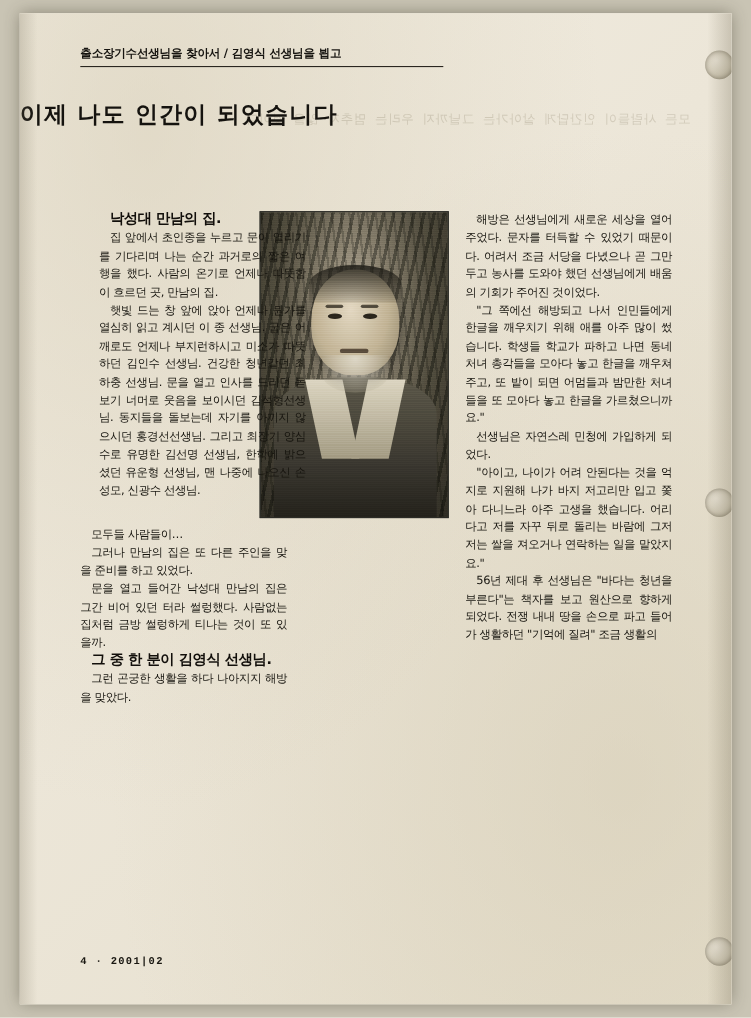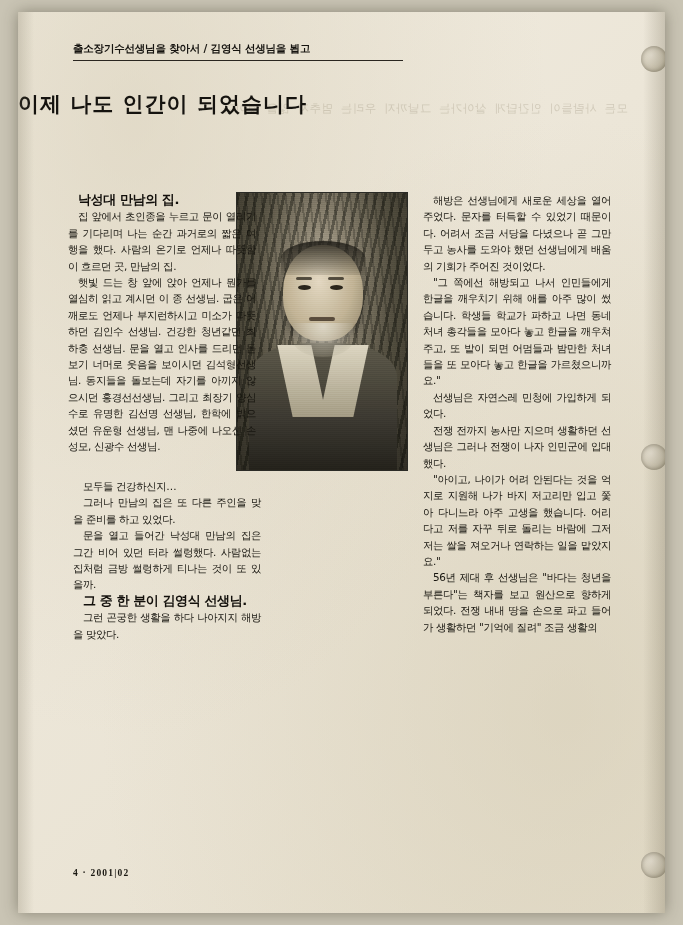--- a/index.html
+++ b/index.html
@@ -78,21 +78,21 @@
     position: absolute;
     top: 180px;
     width: 188px;
     font-size: 10.4px;
     line-height: 16.4px;
     text-align: justify;
     color: #17150f;
     font-family: "DejaVu Sans", sans-serif;
     letter-spacing: -0.35px;
   }
-  .col-left { left: 50px; }
+  .col-left { left: 72px; }
   .col-right { left: 405px; }
   .col p {
     margin: 0 0 0 0;
     text-indent: 10px;
   }
   .subhead {
     font-size: 13px;
     font-weight: bold;
     letter-spacing: -0.4px;
     margin: 3px 0 4px 0;
@@ -213,21 +213,21 @@
     width: 188px;
   }
   .folio {
     position: absolute;
     left: 55px;
     top: 856px;
     font-size: 9.5px;
     letter-spacing: 1.2px;
     font-weight: bold;
     color: #1a1812;
-    font-family: Liberation Serif, serif;
+    font-family: Liberation Mono, monospace;
   }
   
   .punch {
     position: absolute;
     right: -2px;
     width: 26px;
     height: 26px;
     border-radius: 50%;
     background: radial-gradient(circle at 40% 35%, #e8e2d4 0%, #d3ccb9 55%, #b3ab95 100%);
     box-shadow: inset 0 0 5px rgba(90,84,66,0.6);
@@ -286,27 +286,26 @@
   <div class="col col-left">
     <p class="subhead">낙성대 만남의 집.</p>
     <p>집 앞에서 초인종을 누르고 문이 열리기를 기다리며 나는 순간 과거로의 짧은 여행을 했다. 사람의 온기로 언제나 따뜻함이 흐르던 곳, 만남의 집.</p>
     <p>햇빛 드는 창 앞에 앉아 언제나 뭔가를 열심히 읽고 계시던 이 종 선생님. 굽은 어깨로도 언제나 부지런하시고 미소가 따뜻하던 김인수 선생님. 건강한 청년같던 최하충 선생님. 문을 열고 인사를 드리던 돋보기 너머로 웃음을 보이시던 김석형선생님. 동지들을 돌보는데 자기를 아끼지 않으시던 홍경선선생님. 그리고 최장기 양심수로 유명한 김선명 선생님, 한학에 밝으셨던 유운형 선생님, 맨 나중에 나오신 손성모, 신광수 선생님.</p>
   </div>
 
   <div class="col col-right">
     <p>해방은 선생님에게 새로운 세상을 열어 주었다. 문자를 터득할 수 있었기 때문이다. 어려서 조금 서당을 다녔으나 곧 그만두고 농사를 도와야 했던 선생님에게 배움의 기회가 주어진 것이었다.</p>
     <p>"그 쪽에선 해방되고 나서 인민들에게 한글을 깨우치기 위해 애를 아주 많이 썼습니다. 학생들 학교가 파하고 나면 동네 처녀 총각들을 모아다 놓고 한글을 깨우쳐 주고, 또 밭이 되면 어멈들과 밤만한 처녀들을 또 모아다 놓고 한글을 가르쳤으니까요."</p>
     <p>선생님은 자연스레 민청에 가입하게 되었다.</p>
-    <p>전쟁 전까지 농사만 지으며 생활하던 선생님은 그러나 전쟁이 나자 인민군에 입대했다.</p>
     <p>"아이고, 나이가 어려 안된다는 것을 억지로 지원해 나가 바지 저고리만 입고 쫓아 다니느라 아주 고생을 했습니다. 어리다고 저를 자꾸 뒤로 돌리는 바람에 그저 저는 쌀을 져오거나 연락하는 일을 맡았지요."</p>
     <p>56년 제대 후 선생님은 "바다는 청년을 부른다"는 책자를 보고 원산으로 향하게 되었다. 전쟁 내내 땅을 손으로 파고 들어가 생활하던 "기억에 질려" 조금 생활의</p>
   </div>
 
   <div class="col col-left full-span" style="top:466px;">
-    <p>모두들 건강하신지…</p>
+    <p>모두들 사람들이…</p>
     <p>그러나 만남의 집은 또 다른 주인을 맞을 준비를 하고 있었다.</p>
     <p>문을 열고 들어간 낙성대 만남의 집은 그간 비어 있던 터라 썰렁했다. 사람없는 집처럼 금방 썰렁하게 티나는 것이 또 있을까.</p>
     <p class="subhead">그 중 한 분이 김영식 선생님.</p>
     <p>그런 곤궁한 생활을 하다 나아지지 해방을 맞았다.</p>
   </div>
 
   <div class="folio">4 · 2001|02</div>
 
   <div class="punch p1"></div>
   <div class="punch p2"></div>

